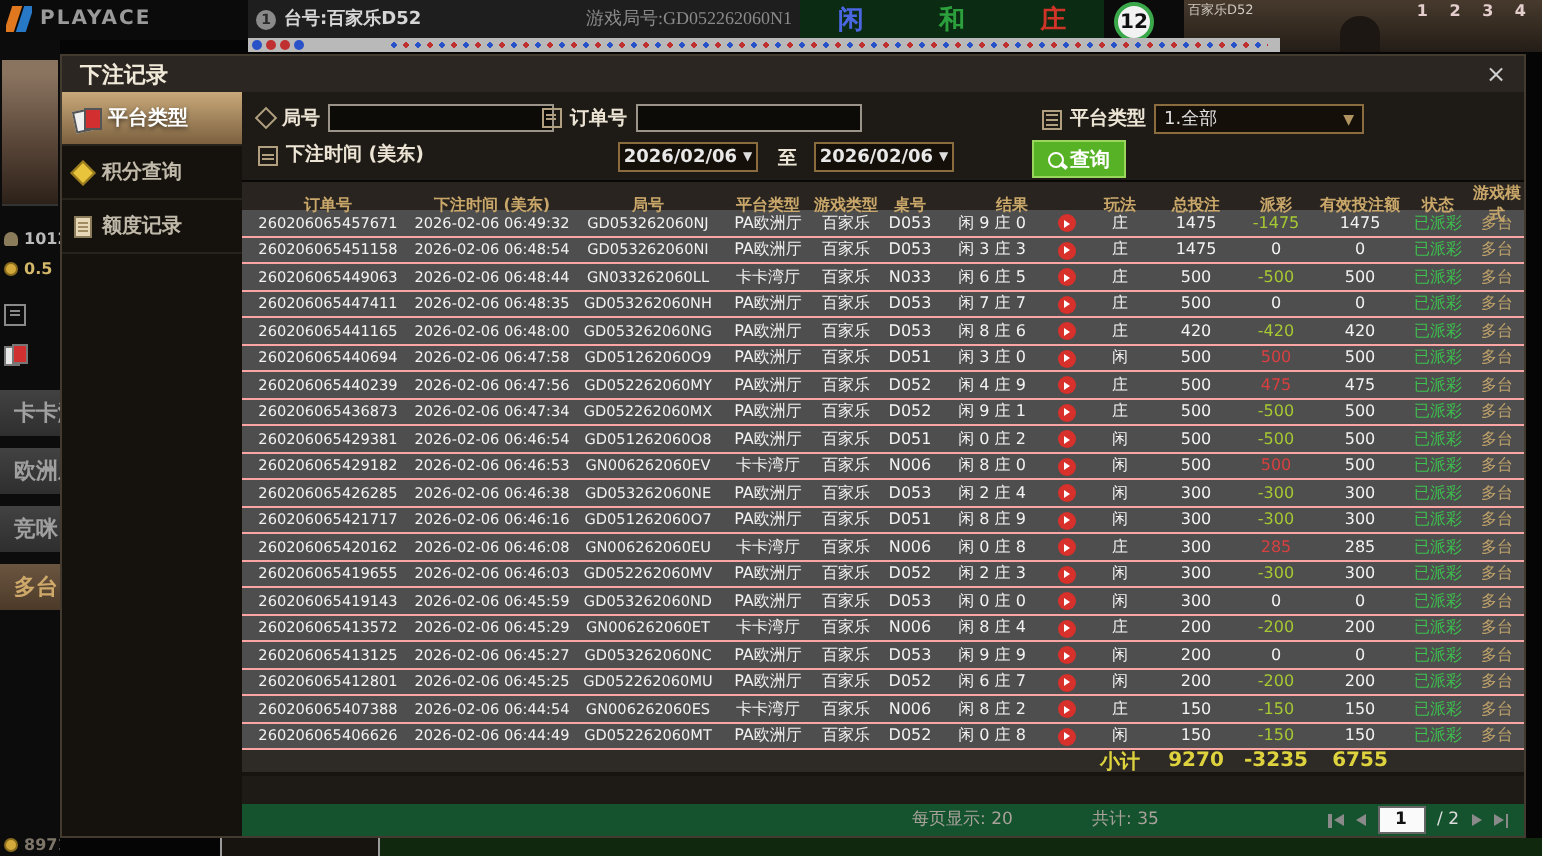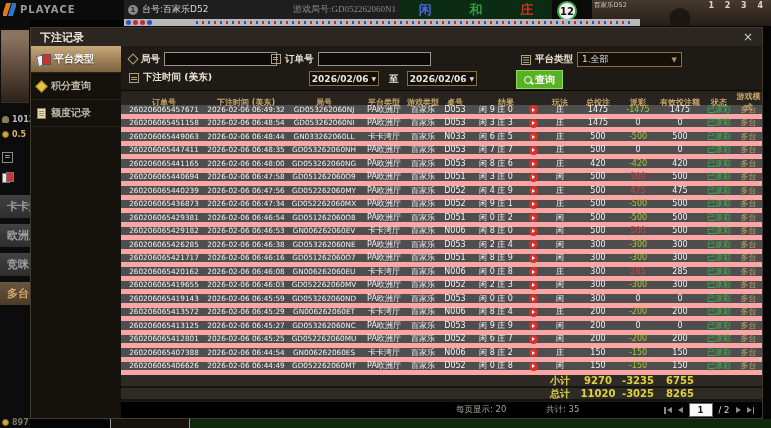--- a/index.html
+++ b/index.html
@@ -10,21 +10,21 @@
   .logo{position:absolute;left:3px;top:3px;display:flex;align-items:center;gap:4px;}
   .logo-ico{width:13px;height:13px;position:relative;overflow:hidden;}
   .logo-ico i{position:absolute;top:0;width:5px;height:13px;transform:skewX(-18deg);}
   .logo-ico i.o{left:1px;background:#e07820;}
   .logo-ico i.b{left:7px;background:#2878c8;}
   .logo-txt{color:#9a9a9a;font-size:10px;font-weight:bold;letter-spacing:1px;}
   .info-panel{position:absolute;left:124px;top:0;width:276px;height:19px;background:#1e1e1e;
               display:flex;align-items:center;padding:0 4px;box-sizing:border-box;}
   .lvl-badge{width:10px;height:10px;border-radius:50%;background:#8a8a8a;color:#2a2a2a;
              font-size:7px;font-weight:bold;display:flex;align-items:center;justify-content:center;margin-right:4px;}
-  .tbl-label{color:#d6d6d6;font-size:9px;font-weight:normal;}
+  .tbl-label{color:#d6d6d6;font-size:9px;font-weight:bold;}
   .round-label{color:#8a8a8a;font-size:9px;margin-left:auto;font-family:Liberation Serif, serif;}
   .felt{position:absolute;left:400px;top:0;width:152px;height:19px;background:#0b2b13;
         display:flex;align-items:center;justify-content:space-around;}
   .felt span{font-size:13px;font-weight:bold;}
   .tile-xian{color:#4a66e0;}.tile-he{color:#2ca03c;}.tile-zhuang{color:#d03428;}
   .countdown{position:absolute;left:557px;top:1px;width:16px;height:16px;border-radius:50%;
              background:#f2f2f2;border:2px solid #3aa84a;color:#111;font-size:10px;font-weight:bold;
              display:flex;align-items:center;justify-content:center;}
   .video{position:absolute;left:592px;top:0;width:189px;height:26px;
          background:linear-gradient(#473a2d,#241d17);overflow:hidden;}
@@ -94,30 +94,30 @@
   .datebox .arr{font-size:6px;color:#ddd;}
   .btn-search{height:17px;padding:0 7px;background:#57b226;border:1px solid #9ad55c;color:#fff;
               font-size:10px;font-weight:bold;display:flex;align-items:center;gap:3px;cursor:pointer;}
   .mag{width:8px;height:8px;border:1.5px solid #fff;border-radius:50%;position:relative;flex:none;box-sizing:border-box;}
   .mag:after{content:"";position:absolute;left:5px;top:5px;width:4px;height:1.5px;background:#fff;transform:rotate(40deg);}
   
   .tablewrap{flex:1;min-height:0;}
   .trow,.thead{display:grid;grid-template-columns:86px 78px 78px 42px 36px 28px 54px 20px 34px 42px 38px 46px 32px 1fr;
         align-items:center;text-align:center;}
   .thead{height:14px;background:#29241f;color:#c9a76a;font-size:8px;font-weight:bold;}
-  .trow{height:13.5px;background:#4e4e4e;border-bottom:5px solid #fca5a5;color:#f2f2f2;font-size:8px;box-sizing:border-box;}
+  .trow{height:13.5px;background:#4e4e4e;border-bottom:1px solid #fca5a5;color:#f2f2f2;font-size:8px;box-sizing:border-box;}
   .td{overflow:hidden;white-space:nowrap;}
   .sm{font-size:7.3px;}
   .neg{color:#a6c832;}.pos{color:#d84040;}.zero{color:#f2f2f2;}
   .status{color:#3cc04e;}.mode{color:#bfa26a;}
   .play{width:9px;height:9px;border-radius:50%;background:#d8302a;display:inline-flex;align-items:center;justify-content:center;cursor:pointer;}
   .play i{display:block;width:0;height:0;border-left:3.5px solid #fff;border-top:2.5px solid transparent;border-bottom:2.5px solid transparent;margin-left:1px;}
   .total-row{height:13px;background:#2e2a25;color:#ded33e;font-weight:bold;font-size:10px;border-bottom:2px solid #17130f;}
   
-  .tfoot{height:16px;flex:none;background:#000000;position:relative;color:#a8a29a;font-size:8.5px;}
+  .tfoot{height:16px;flex:none;background:#14532d;position:relative;color:#a8a29a;font-size:8.5px;}
   .tfoot>div{position:absolute;top:0;height:16px;display:flex;align-items:center;}
   .perpage{left:335px;}
   .grand{left:425px;}
   .pager{right:8px;gap:6px;}
   .tri-l{width:0;height:0;border-right:5px solid #8a8a8a;border-top:3.5px solid transparent;border-bottom:3.5px solid transparent;display:inline-block;}
   .tri-r{width:0;height:0;border-left:5px solid #8a8a8a;border-top:3.5px solid transparent;border-bottom:3.5px solid transparent;display:inline-block;}
   .pbar{width:1.5px;height:7px;background:#8a8a8a;display:inline-block;}
   .pgfirst,.pglast{display:inline-flex;align-items:center;gap:1px;cursor:pointer;}
   .pgprev,.pgnext{cursor:pointer;display:inline-flex;}
   .pagebox{width:22px;height:12px;background:#fafafa;border:1px solid #666;color:#111;font-size:8.5px;font-weight:bold;
@@ -635,26 +635,20 @@
               <div class="td status">已派彩</div>
               <div class="td mode">多台</div>
             </div>
           </div>
         <div class="trow total-row">
           <div class="td" style="grid-column:9">小计</div>
           <div class="td" style="grid-column:10">9270</div>
           <div class="td" style="grid-column:11">-3235</div>
           <div class="td" style="grid-column:12">6755</div>
         </div>
-        <div class="trow total-row">
-          <div class="td" style="grid-column:9">总计</div>
-          <div class="td" style="grid-column:10">11020</div>
-          <div class="td" style="grid-column:11">-3025</div>
-          <div class="td" style="grid-column:12">8265</div>
-        </div>
       </div>
       <div class="tfoot">
         <div class="perpage">每页显示: 20</div>
         <div class="grand">共计: 35</div>
         <div class="pager">
           <span class="pgfirst">
               <i class="pbar"></i>
               <i class="tri-l"></i>
             </span>
           <span class="pgprev">

